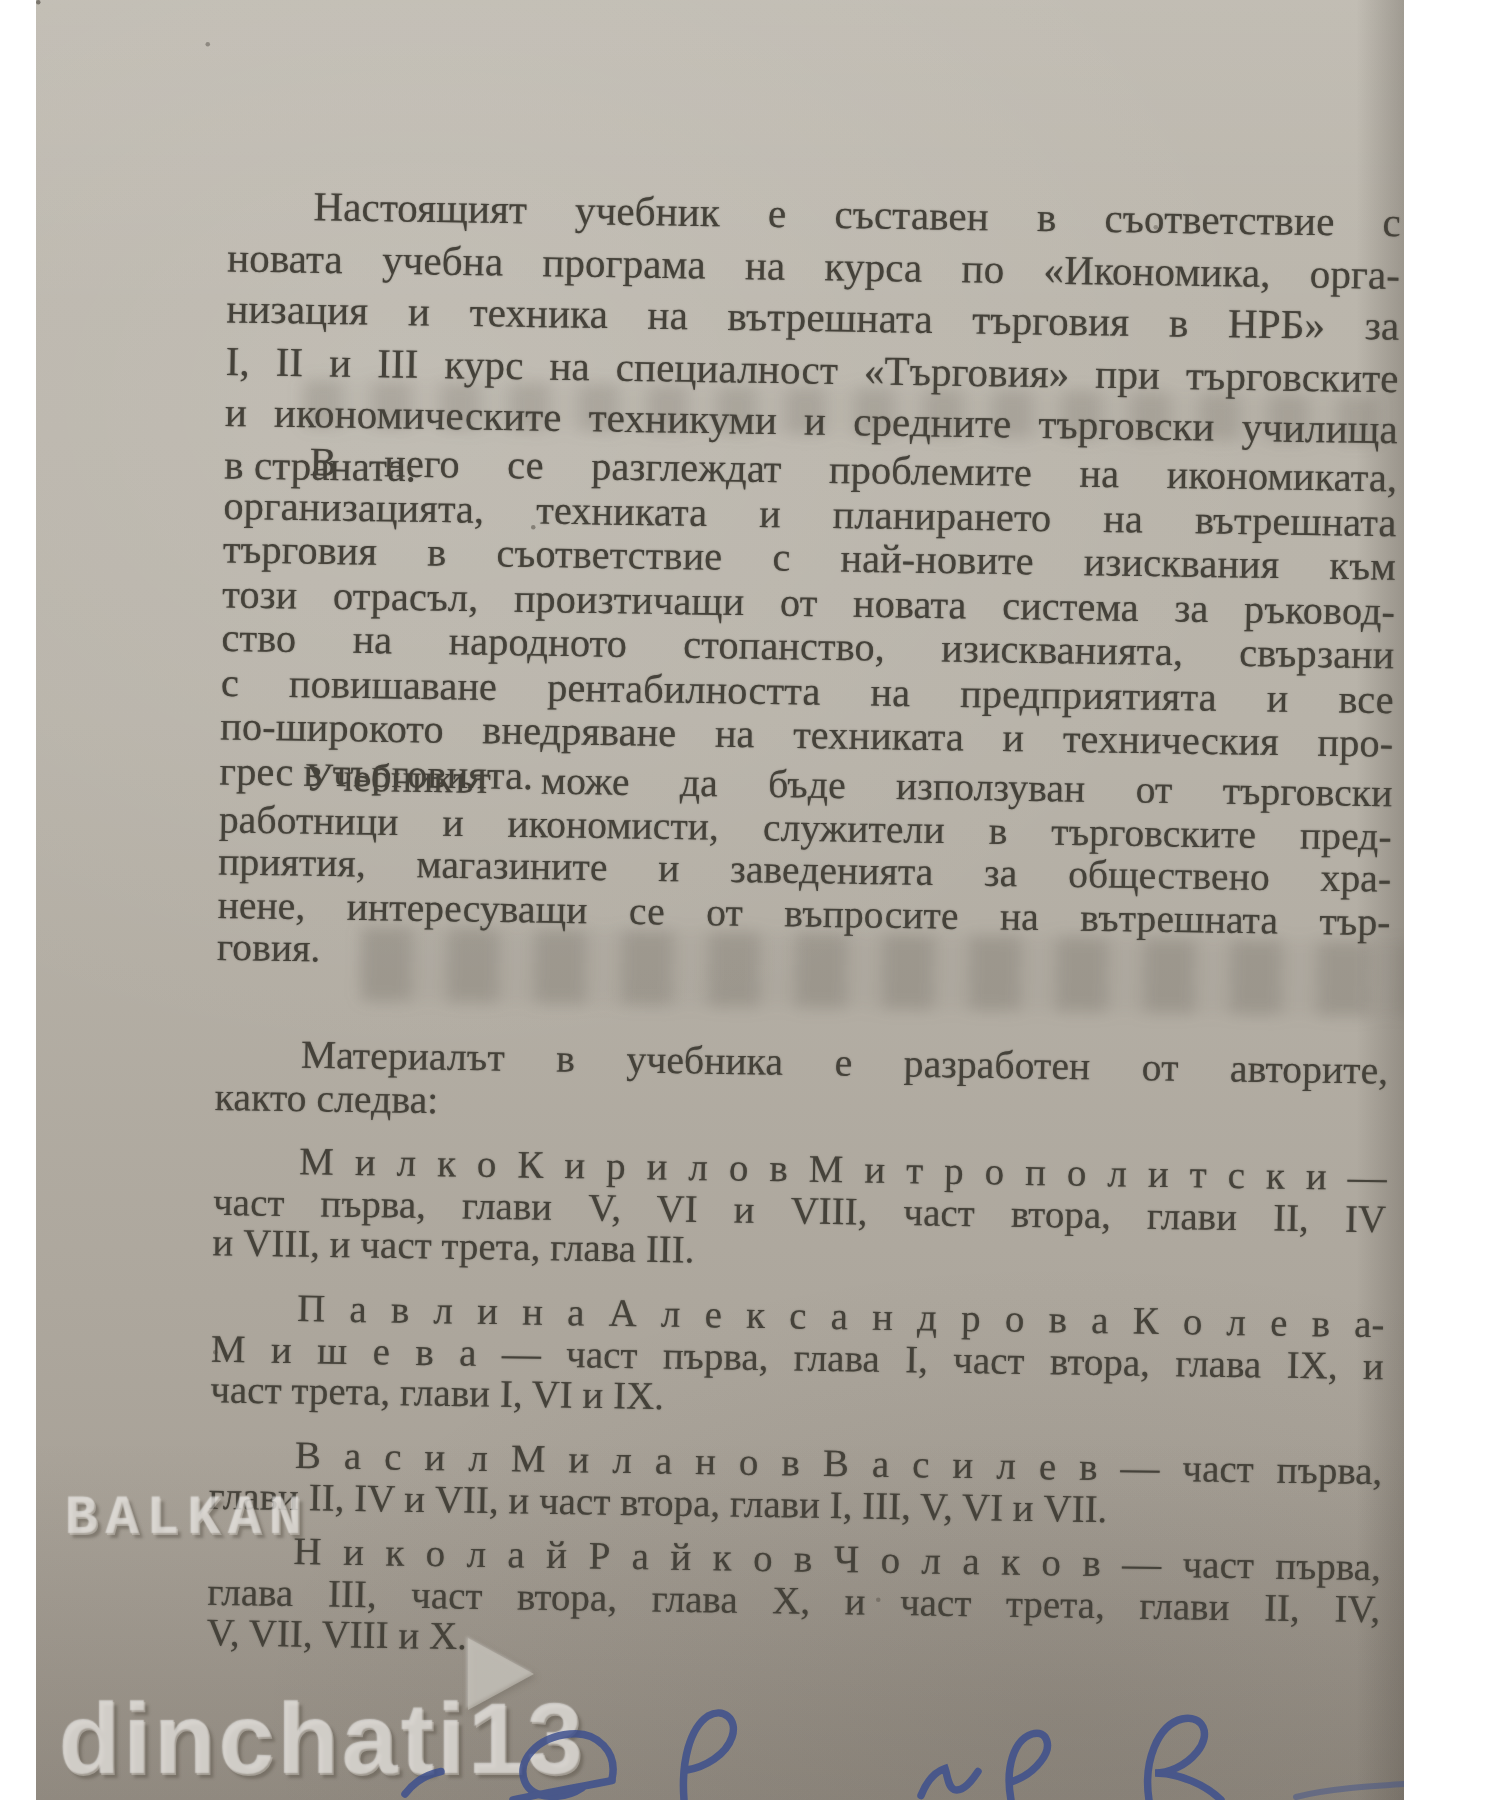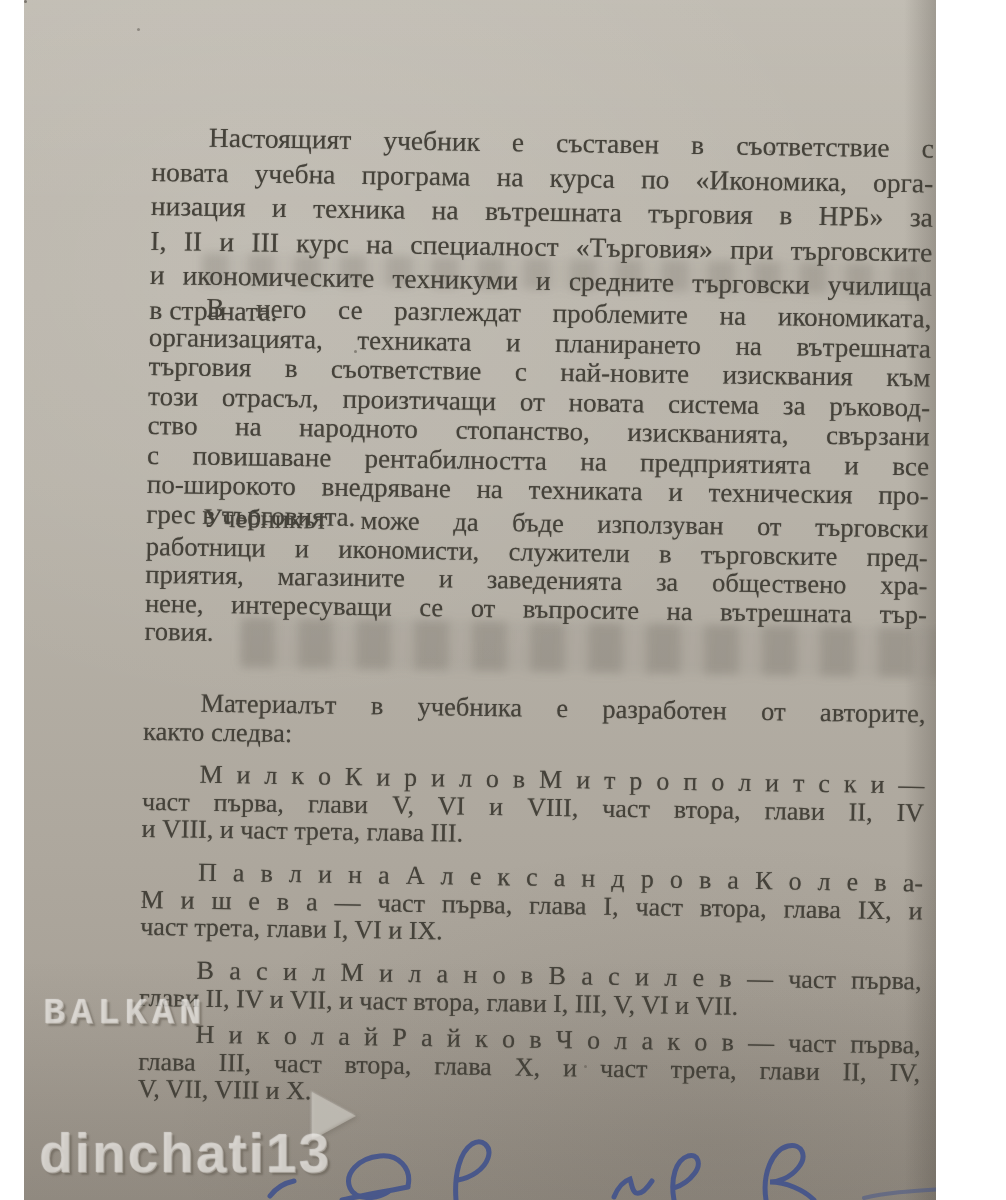--- a/index.html
+++ b/index.html
@@ -58,21 +58,21 @@
       rgba(66,60,52,0.20) 0 34px, rgba(66,60,52,0.05) 34px 58px);}
   
   .wm{
     position:absolute;font-family:"Liberation Sans", sans-serif;font-weight:bold;
     color:rgba(219,215,207,0.40);
     text-shadow:-1px -1px 1px rgba(255,255,255,0.60), 2px 2px 2px rgba(88,82,72,0.45);
     user-select:none;pointer-events:none;white-space:nowrap;
   }
   .wm-balkan{left:20px;top:993px;font-size:37px;letter-spacing:5px;font-family:Liberation Mono, monospace;}
   .wm-auction{left:2px;top:1018px;font-size:97px;letter-spacing:1px;}
-  .wm-user{left:16px;top:1122px;font-size:55px;letter-spacing:2px;}
+  .wm-user{left:16px;top:1122px;font-size:67px;letter-spacing:2px;}
   .wm-arrow{
     position:absolute;left:288px;top:1092px;width:0;height:0;
     border-top:24px solid transparent;border-bottom:24px solid transparent;
     border-left:44px solid rgba(200,196,188,0.55);
     filter:drop-shadow(-1px -1px 1px rgba(255,255,255,0.6)) drop-shadow(2px 2px 2px rgba(88,82,72,0.4));
   }
   
   .ink{position:absolute;left:0;top:0;pointer-events:none;}
 </style>
 </head>

